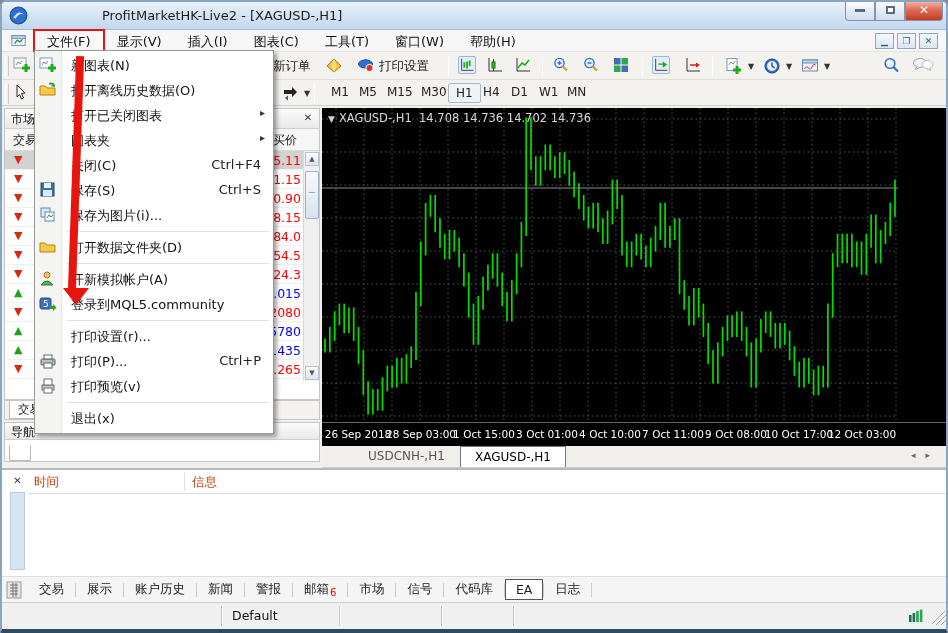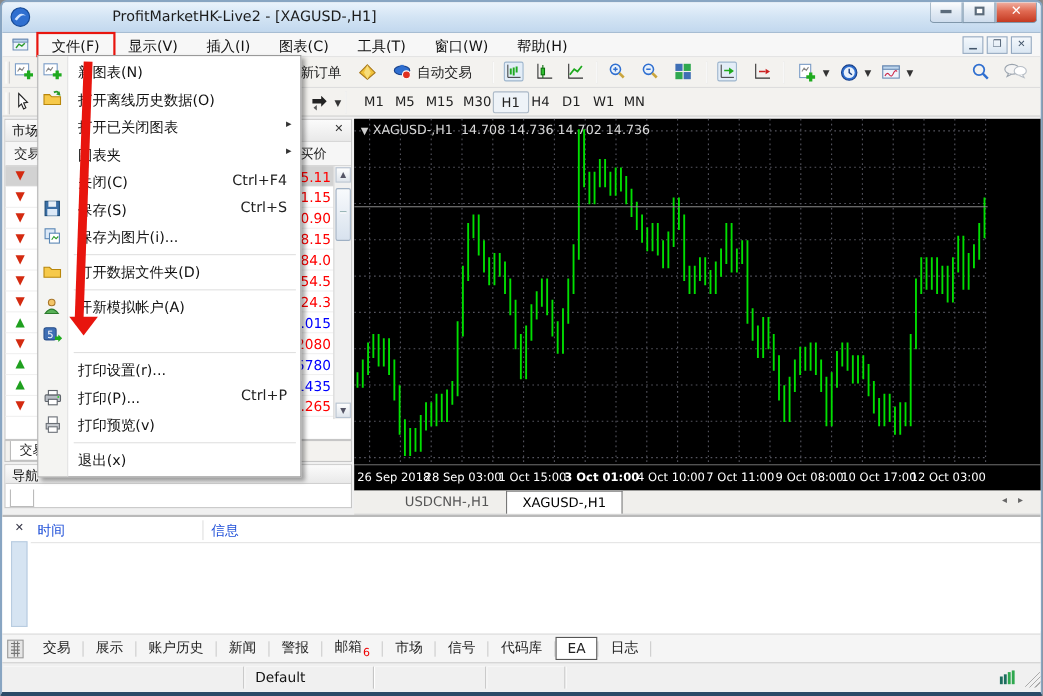--- a/index.html
+++ b/index.html
@@ -80,21 +80,21 @@
   .xtick { position:absolute; top:5px; width:84px; text-align:center; font-size:10.5px; color:#fff; }
   
   #ctabs { position:absolute; left:320px; top:444px; width:626px; height:22px; background:#f0efec; border-bottom:1px solid #cfcfcf; }
   .ctab { position:absolute; top:0; height:21px; padding:3px 14px; font-size:12px; color:#555; }
   .ctab-active { background:#fff; border:1px solid #777; border-bottom:none; color:#000; }
   #ctab-arrows { position:absolute; right:8px; top:4px; font-size:9px; color:#666; letter-spacing:10px; }
   
   #terminal { position:absolute; left:0px; top:466px; width:948px; height:108px; background:#fff; border-top:2px solid #b9b9b9; }
   #term-close { position:absolute; left:8px; top:3px; width:15px; height:15px; font-size:10px; font-weight:bold; color:#334; text-align:center; line-height:15px; }
   #term-strip { position:absolute; left:8px; top:22px; width:15px; height:78px; background:#d6e4f2; border:1px solid #b8cce0; }
-  #term-head { position:absolute; left:26px; top:0; right:4px; height:24px; border-bottom:1px solid #dcdcdc; font-size:12.5px; color:#1d4ed8; }
+  #term-head { position:absolute; left:26px; top:0; right:4px; height:24px; border-bottom:1px solid #dcdcdc; font-size:12.5px; color:#c2410c; }
   #term-col-time { position:absolute; left:6px; top:4px; }
   #term-col-msg { position:absolute; left:164px; top:4px; }
   .term-coldiv { position:absolute; top:3px; width:1px; height:18px; background:#e0e0e0; }
   
   #btabs { position:absolute; left:0; top:574px; width:948px; height:26px; background:#f5f5f5; border-top:1px solid #ddd; display:flex; align-items:center; }
   #btab-grip { width:16px; height:20px; margin:0 6px 0 4px; }
   .ttab { position:relative; padding:3px 11px; font-size:12.5px; color:#222; }
   .ttab-active { background:#fff; border:1px solid #555; padding:2px 10px; }
   .ttab .badge { color:#e00; font-size:10px; vertical-align:sub; margin-left:1px; }
   .tdiv { width:1px; height:14px; background:#ccc; }
@@ -179,21 +179,21 @@
     <span class="tbicon" style="position:absolute;left:322px;top:4px;width:20px;height:20px"><svg viewBox="0 0 20 20">
           <path d="M10 3 L17 10 L10 16 L3 10 Z" fill="#f1c23a" stroke="#a8791c"></path>
           <path d="M10 3 L13 10 L10 16 L7 10 Z" fill="#f8dd7a"></path>
         </svg></span>
     <div class="tbtn" style="left:352px">
       <span class="tbicon"><svg viewBox="0 0 18 18">
             <ellipse cx="8.5" cy="7" rx="7" ry="4" fill="#2f6fd0" stroke="#17408a"></ellipse>
             <rect x="7" y="2" width="3" height="2" fill="#2f6fd0"></rect>
             <circle cx="12.5" cy="11" r="3.6" fill="#e03020" stroke="#fff"></circle>
           </svg></span>
-      <span>自动交易</span>
+      <span>打印设置</span>
     </div>
     <div class="tsep" style="left:446px"></div>
     <span class="tbicon pressed" style="position:absolute;left:456px;top:4px"><svg viewBox="0 0 18 18">
           <path d="M3 2 v13 h13" stroke="#333" fill="none"></path>
           <path d="M6 12 v-6 M9 13 v-8 M12 10 v-6" stroke="#1faa1f" stroke-width="2"></path>
         </svg></span>
     <span class="tbicon" style="position:absolute;left:484px;top:4px"><svg viewBox="0 0 18 18">
           <path d="M3 2 v13 h13" stroke="#333" fill="none"></path>
           <rect x="6" y="6" width="3" height="6" fill="#2fbf2f" stroke="#0d700d"></rect>
           <path d="M7.5 3 v3 M7.5 12 v3" stroke="#0d700d"></path>
@@ -534,21 +534,21 @@
         <line x1="563.4" y1="114.1" x2="563.4" y2="135.9" stroke="#00DF00" stroke-width="1.7"></line>
         <line x1="568.2" y1="94.7" x2="568.2" y2="128.1" stroke="#00DF00" stroke-width="1.7"></line>
         <line x1="573.0" y1="71.5" x2="573.0" y2="108.7" stroke="#00DF00" stroke-width="1.7"></line>
         <line x1="0" y1="80" x2="576" y2="80" stroke="#8a8a8a"></line>
       </svg>
     <div id="chart-header"><span class="carat">▼</span><span>XAGUSD-,H1  14.708 14.736 14.702 14.736</span></div>
     <div id="xaxis">
         <div class="xtick" style="left: -6px;">26 Sep 2018</div>
         <div class="xtick" style="left: 57px;">28 Sep 03:00</div>
         <div class="xtick" style="left: 120px;">1 Oct 15:00</div>
-        <div class="xtick" style="left: 183px; font-weight: bold;">3 Oct 01:00</div>
+        <div class="xtick" style="left: 183px;">3 Oct 01:00</div>
         <div class="xtick" style="left: 246px;">4 Oct 10:00</div>
         <div class="xtick" style="left: 309px;">7 Oct 11:00</div>
         <div class="xtick" style="left: 372px;">9 Oct 08:00</div>
         <div class="xtick" style="left: 435px;">10 Oct 17:00</div>
         <div class="xtick" style="left: 498px;">12 Oct 03:00</div>
       </div>
   </div>
 
   <div id="ctabs">
     <div id="ctab-arrows">◂▸</div>
@@ -673,20 +673,21 @@
             <path d="M2 15 q6 -8 12 0 Z" fill="#58b158" stroke="#2c7a2c"></path>
           </svg></span>
         <span class="fmi-label">开新模拟帐户(A)</span>
       </div>
       <div class="fmi">
         <span class="fmi-icon"><svg viewBox="0 0 18 18">
             <rect x="1" y="3" width="11" height="11" rx="2" fill="#3f6fb5" stroke="#2a4f8a"></rect>
             <text x="4" y="12" font-size="9" fill="#fff" font-family="sans-serif">5</text>
             <path d="M11 11 h3 v-2 l3.5 3.5 -3.5 3.5 v-2 h-3 Z" fill="#1faa1f"></path>
           </svg></span>
+        <span class="fmi-label">登录到MQL5.community</span>
       </div>
       <div class="fsep"></div>
       <div class="fmi">
         <span class="fmi-label">打印设置(r)...</span>
       </div>
       <div class="fmi">
         <span class="fmi-icon"><svg viewBox="0 0 18 18">
             <rect x="2" y="7" width="14" height="6" rx="1" fill="#b9bec5" stroke="#5f646b"></rect>
             <rect x="5" y="3" width="8" height="4" fill="#fff" stroke="#5f646b"></rect>
             <rect x="5" y="11" width="8" height="5" fill="#fff" stroke="#5f646b"></rect>

